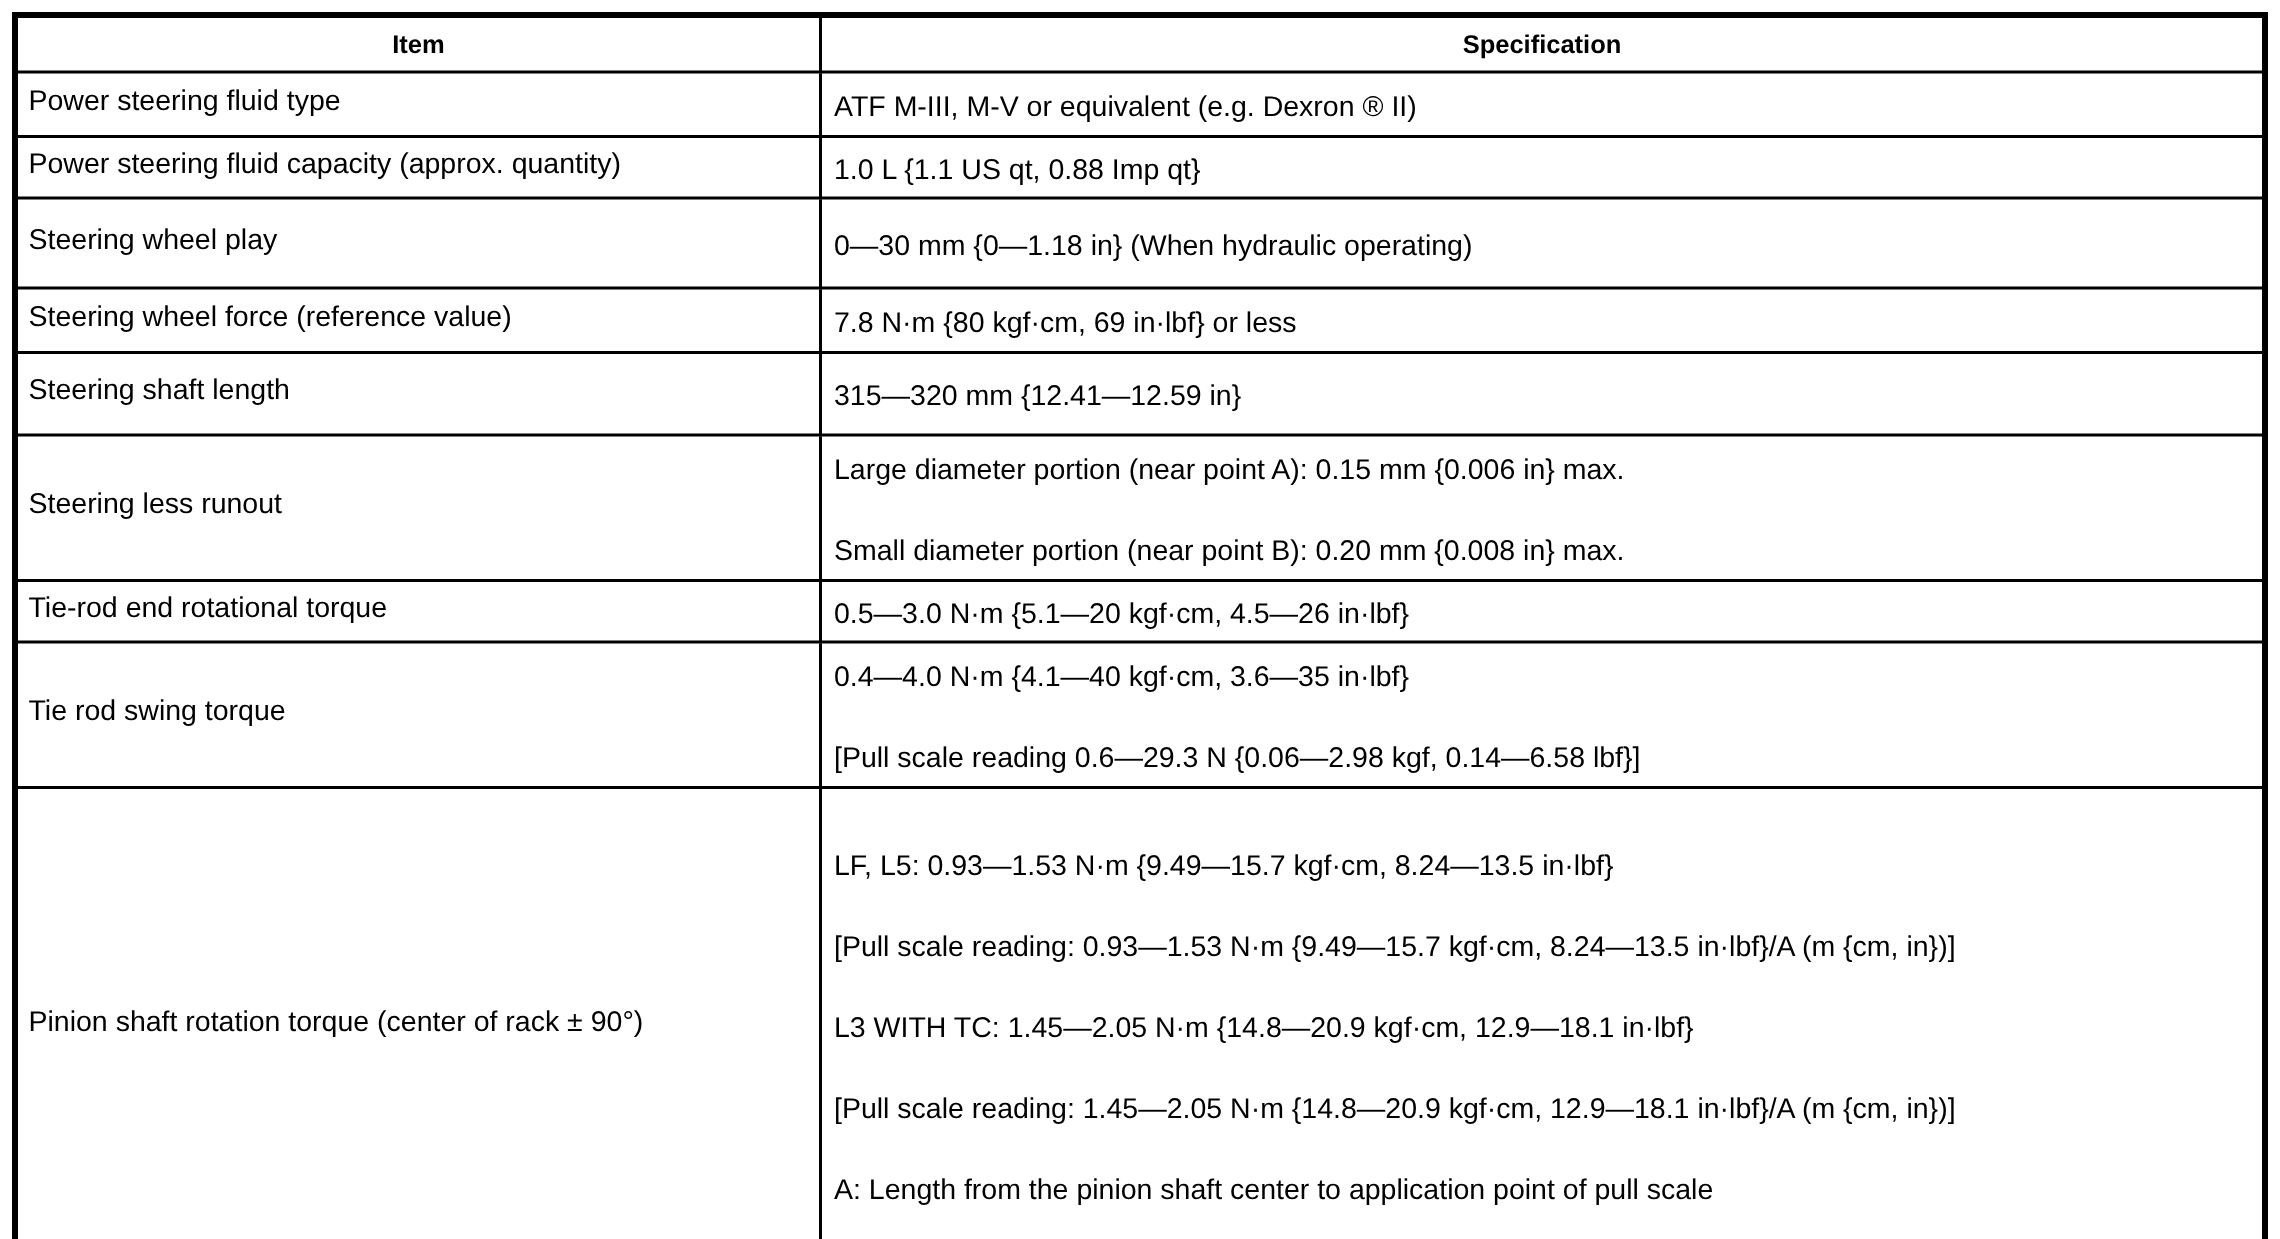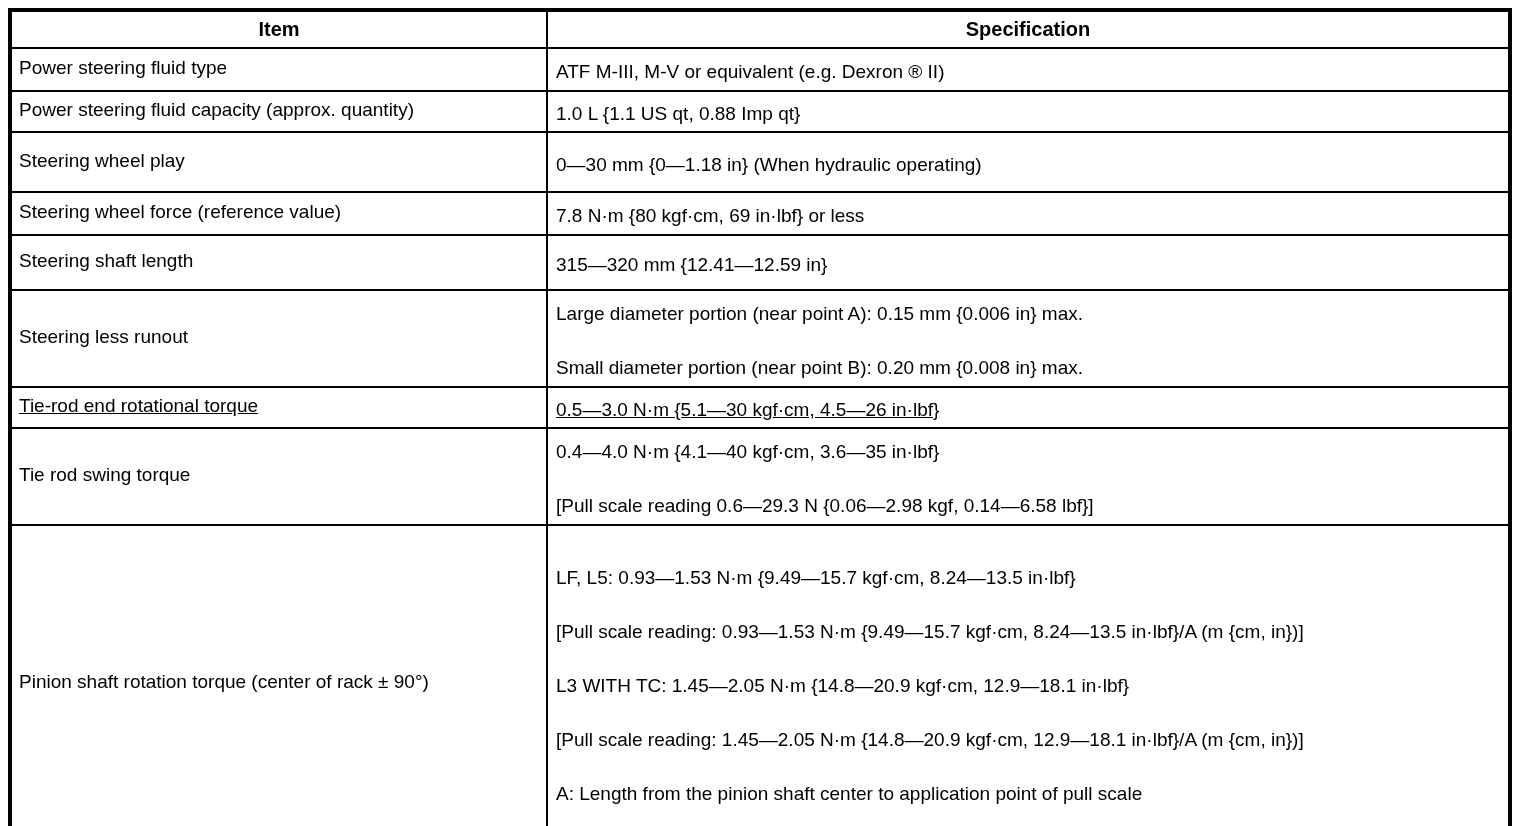--- a/index.html
+++ b/index.html
@@ -30,21 +30,21 @@
   th, td {
     border: 2px solid #000000;
     vertical-align: middle;
     overflow: hidden;
   }
   thead tr { height: 38px; }
   th {
     font-weight: bold;
     text-align: center;
     padding: 2px 6px;
-    font-size: 20px;
+    font-size: 17px;
   }
   td.item-cell {
     text-align: left;
     padding: 4px 26px 8px 7px;
   }
   td.spec-cell {
     text-align: left;
     padding: 6px 10px 2px 8px;
   }
   p.spec-p {
@@ -100,24 +100,24 @@
             <p class="spec-p">315—320 mm {12.41—12.59 in}</p>
           </td>
         </tr>
         <tr style="height: 97px;">
           <td class="item-cell">Steering less runout</td>
           <td class="spec-cell">
             <p class="spec-p">Large diameter portion (near point A): 0.15 mm {0.006 in} max.</p>
             <p class="spec-p">Small diameter portion (near point B): 0.20 mm {0.008 in} max.</p>
           </td>
         </tr>
-        <tr style="height: 35px; text-decoration: underline;">
+        <tr style="height: 35px;">
           <td class="item-cell">Tie-rod end rotational torque</td>
           <td class="spec-cell">
-            <p class="spec-p">0.5—3.0 N·m {5.1—30 kgf·cm, 4.5—26 in·lbf}</p>
+            <p class="spec-p">0.5—3.0 N·m {5.1—20 kgf·cm, 4.5—26 in·lbf}</p>
           </td>
         </tr>
         <tr style="height: 97px;">
           <td class="item-cell">Tie rod swing torque</td>
           <td class="spec-cell">
             <p class="spec-p">0.4—4.0 N·m {4.1—40 kgf·cm, 3.6—35 in·lbf}</p>
             <p class="spec-p">[Pull scale reading 0.6—29.3 N {0.06—2.98 kgf, 0.14—6.58 lbf}]</p>
           </td>
         </tr>
         <tr style="height: 318px;">

